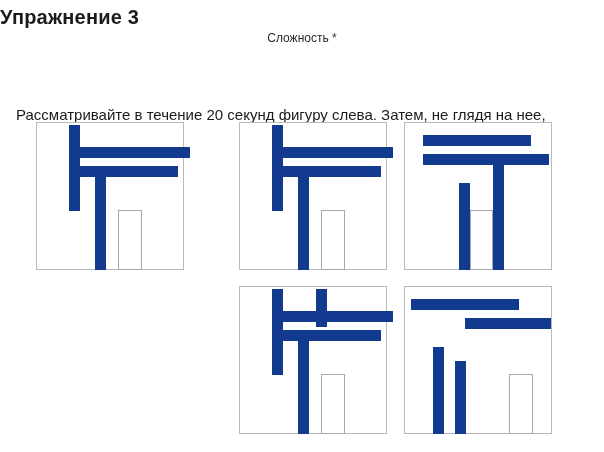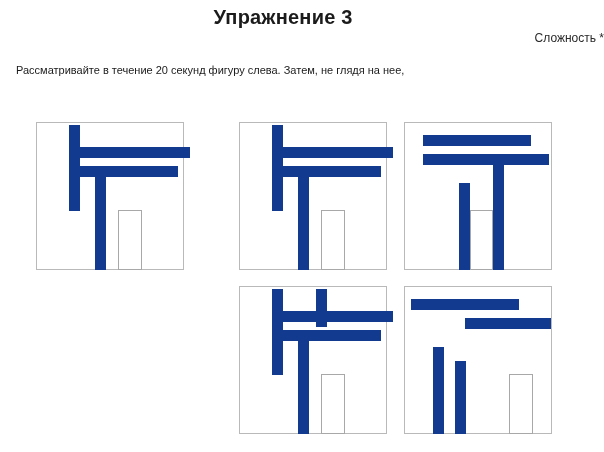--- a/index.html
+++ b/index.html
@@ -18,42 +18,42 @@
   .page {
     position: relative;
     width: 604px;
     height: 452px;
   }
   .title {
     position: absolute;
     top: 6px;
     left: 0;
     width: 566px;
-    text-align: center;
     font-size: 20px;
     font-weight: bold;
     letter-spacing: 0.2px;
     color: #1b1b1b;
   }
   .subtitle {
     position: absolute;
     top: 31px;
     left: 0;
     width: 604px;
-    text-align: right;
+    text-align: center;
     font-size: 12px;
     color: #2a2a2a;
   }
   .instr {
     position: absolute;
     left: 16px;
     width: 572px;
-    font-size: 11px;
+    font-size: 15px;
     line-height: 22px;
     color: #1a1a1a;
+    margin-top: 45px;
   }
   .instr.line1 { top: 59px; }
   .instr.line2 { top: 83px; }
 
   .fig {
     position: absolute;
     background: #ffffff;
     border: 1px solid #b9b9b9;
     box-sizing: border-box;
   }

